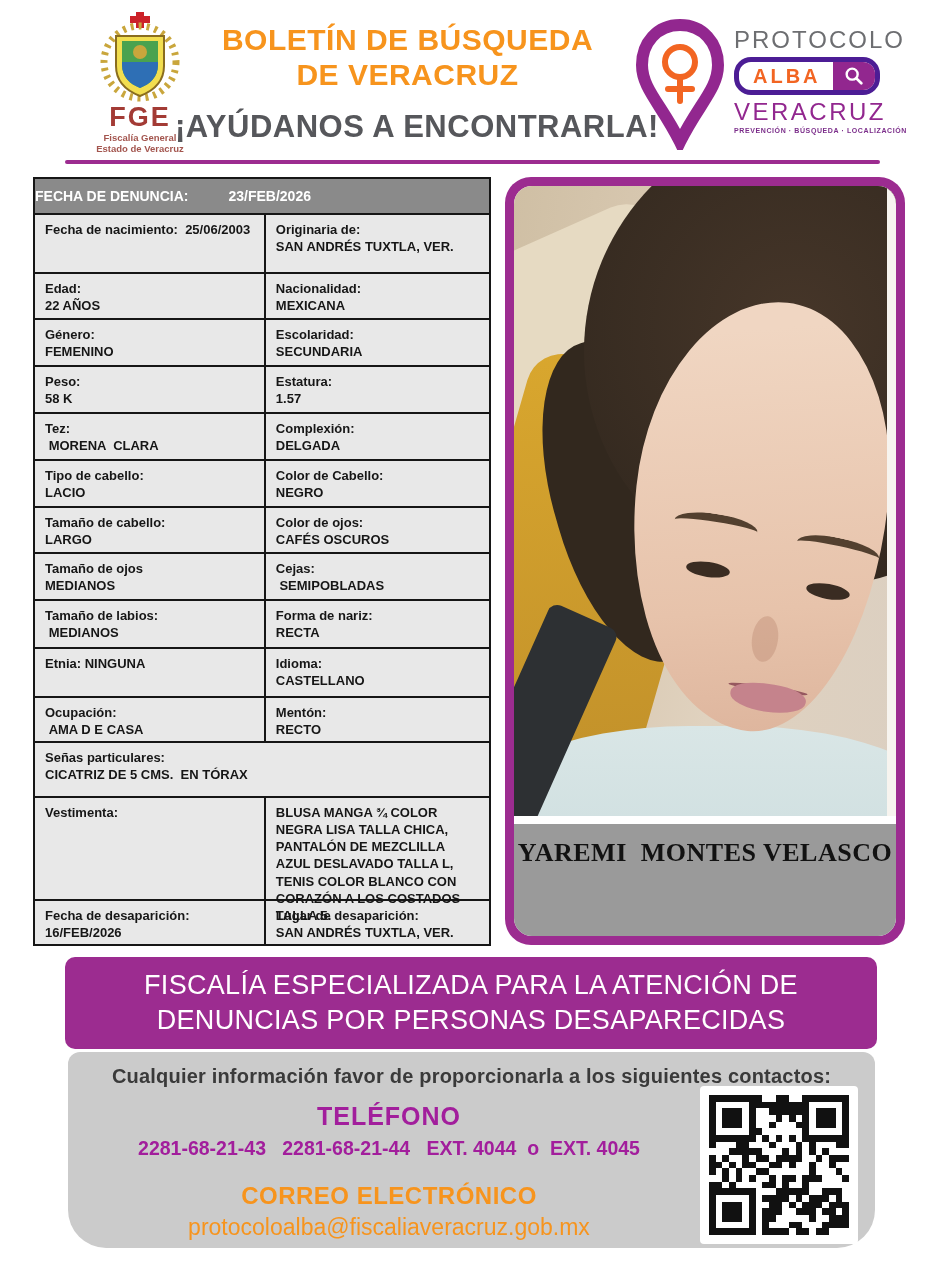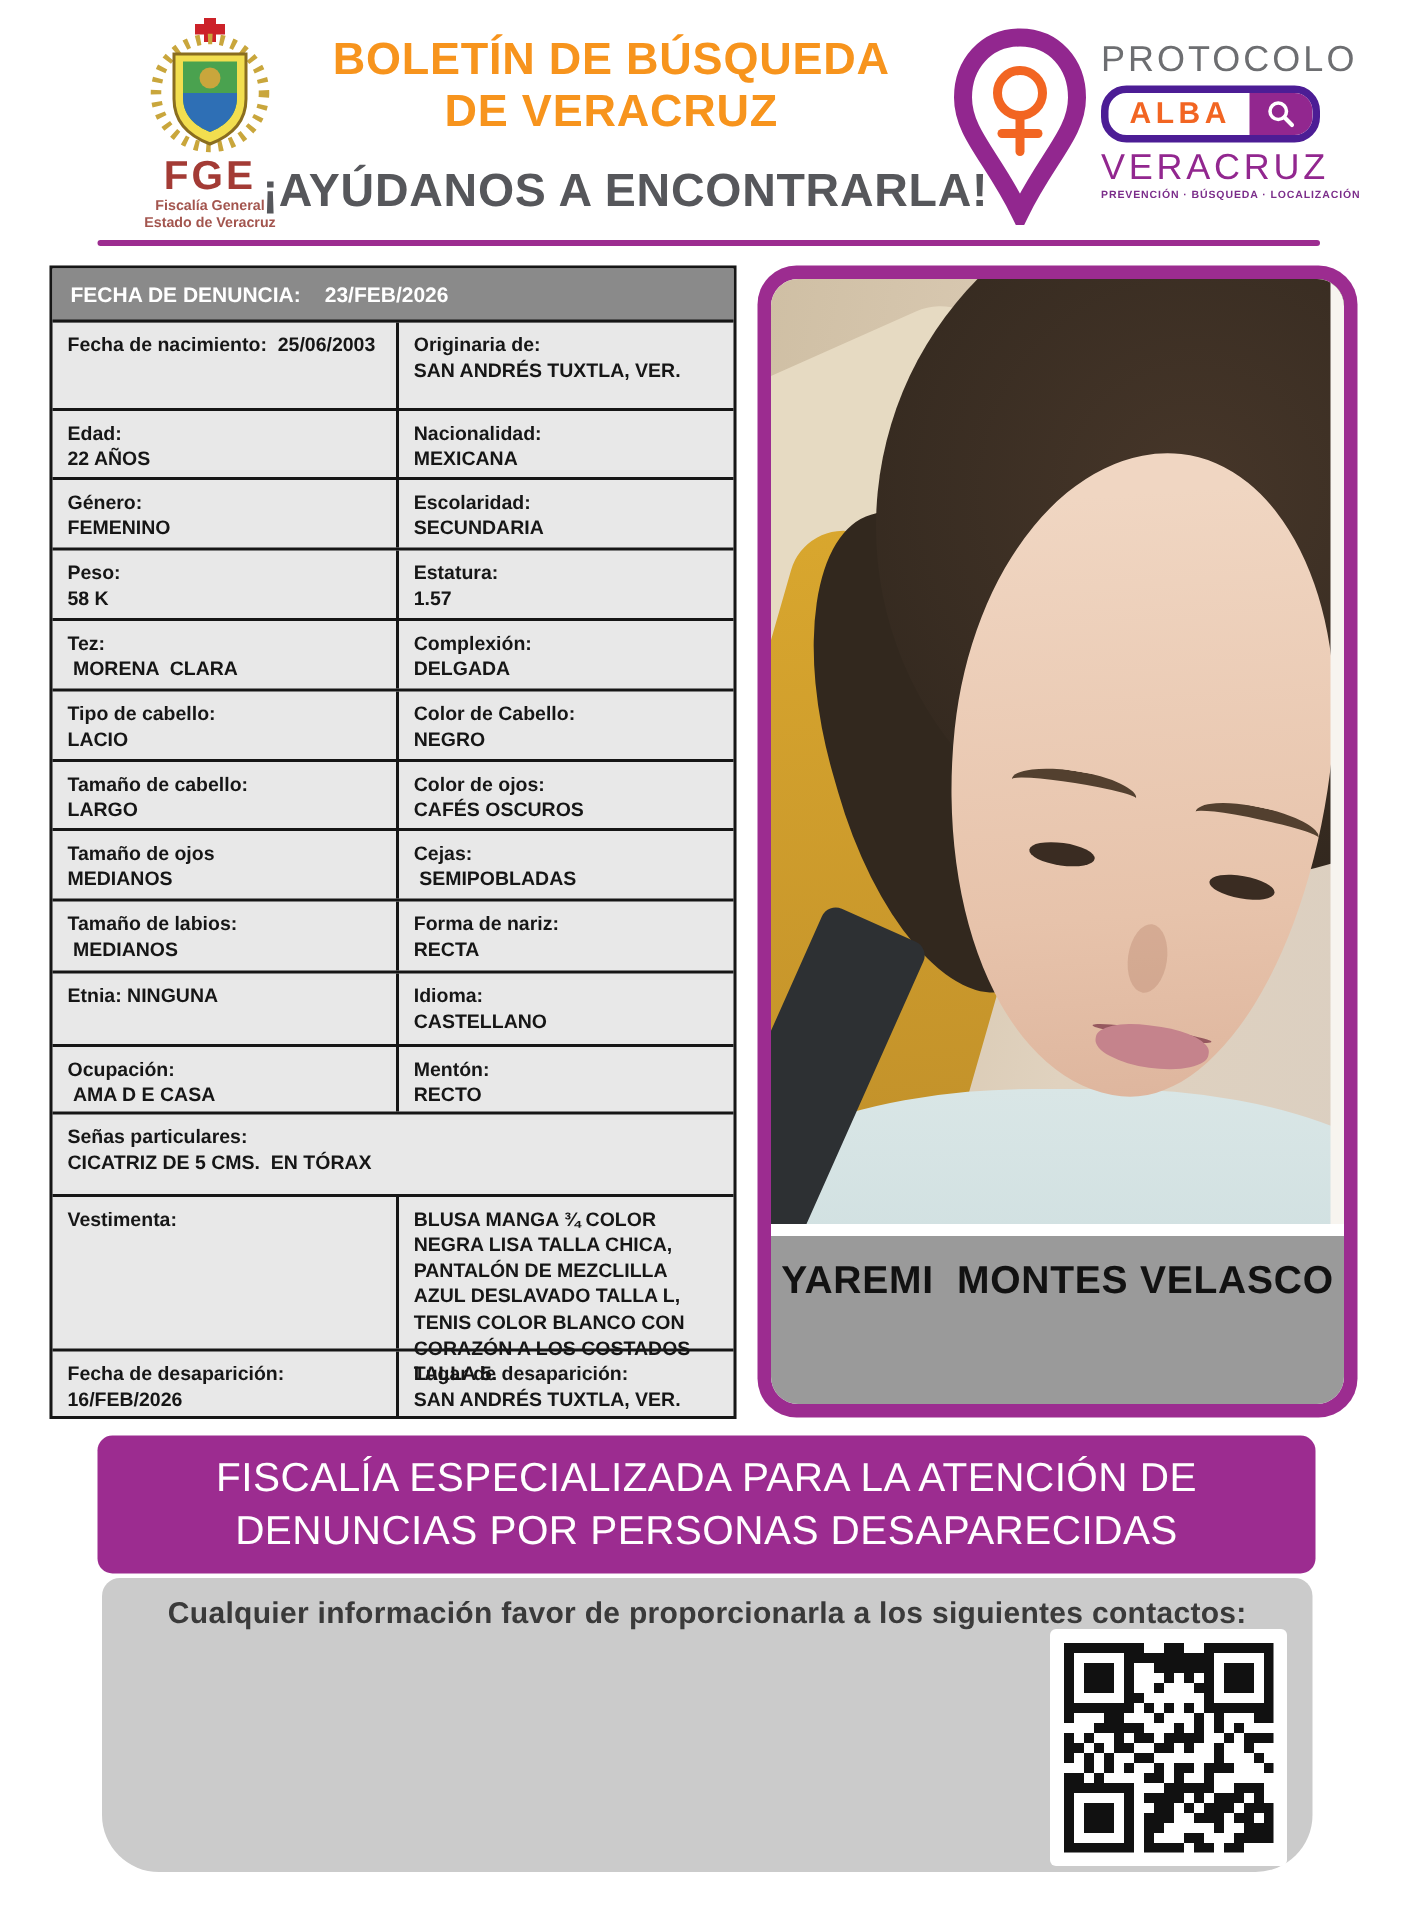--- a/index.html
+++ b/index.html
@@ -26,21 +26,21 @@
   .alba .pill .mag{background:#92278F;width:42px;display:flex;align-items:center;justify-content:center;}
   .alba .region{font-size:24px;color:#92278F;letter-spacing:2.5px;margin-top:5px;line-height:1;}
   .alba .tagline{font-size:7px;font-weight:bold;color:#7B2D8A;letter-spacing:.6px;margin-top:3px;white-space:nowrap;}
 
   .divider{position:absolute;left:65px;top:160px;width:815px;height:4px;background:#9C2C90;border-radius:2px;}
 
   
   .dtable{position:absolute;left:33px;top:177px;width:458px;border:2px solid #161616;background:#E8E8E8;box-sizing:border-box;}
   .trow{display:flex;border-bottom:2px solid #161616;box-sizing:border-box;}
   .trow:last-child{border-bottom:none;}
-  .thead{background:#8A8A8A;color:#fff;align-items:center;padding-left:12px;}
+  .thead{background:#8A8A8A;color:#fff;align-items:center;padding-left:0;gap:24px;}
   .thead .hlabel{font-size:14px;font-weight:bold;}
   .thead .hvalue{font-size:14px;font-weight:bold;margin-left:16px;}
   .cell{width:50.4%;box-sizing:border-box;padding:6px 8px 0 10px;}
   .cell.right{width:49.6%;border-left:2px solid #161616;}
   .cell.full{width:100%;}
   .lab,.val{font-size:13px;font-weight:bold;line-height:1.32;color:#161616;white-space:pre-wrap;}
 
   
   .photo-frame{position:absolute;left:505px;top:177px;width:400px;height:768px;background:#9C2C90;
                border-radius:26px;box-sizing:border-box;padding:9px 9px 9px 9px;}
@@ -63,21 +63,21 @@
   .eye.l{left:172px;top:376px;transform:rotate(8deg);}
   .eye.r{left:292px;top:398px;transform:rotate(10deg);}
   .nose{left:238px;top:430px;width:26px;height:46px;background:rgba(180,130,105,.35);border-radius:50%;transform:rotate(8deg);}
   .lips{left:216px;top:498px;width:76px;height:28px;background:#c5838c;border-radius:46% 46% 52% 52%;transform:rotate(8deg);}
   .lipline{left:214px;top:500px;width:80px;height:6px;background:#96585f;border-radius:50%;transform:rotate(8deg);}
   .shirt{left:-50px;top:540px;width:500px;height:220px;background:linear-gradient(180deg,#d9e6e6 0%,#cfdfe0 60%,#c6d8da 100%);
          border-radius:45% 45% 0 0;}
   .strap{left:-16px;top:420px;width:74px;height:250px;background:#2d3033;transform:rotate(24deg);border-radius:10px;}
   .edge{right:0;top:0;width:9px;height:100%;background:#f7f4ef;}
   .plate{flex:1;margin-top:8px;background:#9A9A9A;border-radius:0 0 15px 15px;text-align:center;padding-top:14px;box-sizing:border-box;}
-  .plate span{font-size:26px;font-weight:bold;color:#121212;letter-spacing:.5px;white-space:pre;}
+  .plate span{font-size:26px;font-weight:bold;color:#121212;letter-spacing:.5px;white-space:pre;font-family:Liberation Serif, serif;}
 
   
   .banner{position:absolute;left:65px;top:957px;width:812px;height:92px;background:#9C2C90;border-radius:10px;
           display:flex;align-items:center;justify-content:center;box-sizing:border-box;}
   .banner span{display:block;width:750px;text-align:center;color:#fff;font-weight:normal;font-size:27px;line-height:1.3;letter-spacing:.3px;}
 
   .graybox{position:absolute;left:68px;top:1052px;width:807px;height:196px;background:#CBCBCB;
            border-radius:12px 12px 38px 38px;box-sizing:border-box;}
   .graybox .intro{position:absolute;left:0;top:13px;width:100%;text-align:center;font-size:20px;font-weight:bold;color:#3a3a3a;letter-spacing:.2px;}
   .contact-col{position:absolute;left:12px;top:50px;width:618px;text-align:center;}
@@ -324,20 +324,26 @@
       </div>
     </div>
   </div>
 
   <div class="banner">
     <span>FISCALÍA ESPECIALIZADA PARA LA ATENCIÓN DE DENUNCIAS POR PERSONAS DESAPARECIDAS</span>
   </div>
 
   <div class="graybox">
     <div class="intro">Cualquier información favor de proporcionarla a los siguientes contactos:</div>
+    <div class="contact-col">
+      <div class="phone-label">TELÉFONO</div>
+      <div class="phones">2281-68-21-43   2281-68-21-44   EXT. 4044  o  EXT. 4045</div>
+      <div class="email-label">CORREO ELECTRÓNICO</div>
+      <div class="email">protocoloalba@fiscaliaveracruz.gob.mx</div>
+    </div>
     <div class="qr">
       <svg viewBox="0 0 21 21" shape-rendering="crispEdges">
           <rect x="0" y="0" width="1" height="1" fill="#111"></rect>
           <rect x="1" y="0" width="1" height="1" fill="#111"></rect>
           <rect x="2" y="0" width="1" height="1" fill="#111"></rect>
           <rect x="3" y="0" width="1" height="1" fill="#111"></rect>
           <rect x="4" y="0" width="1" height="1" fill="#111"></rect>
           <rect x="5" y="0" width="1" height="1" fill="#111"></rect>
           <rect x="6" y="0" width="1" height="1" fill="#111"></rect>
           <rect x="7" y="0" width="1" height="1" fill="#111"></rect>

